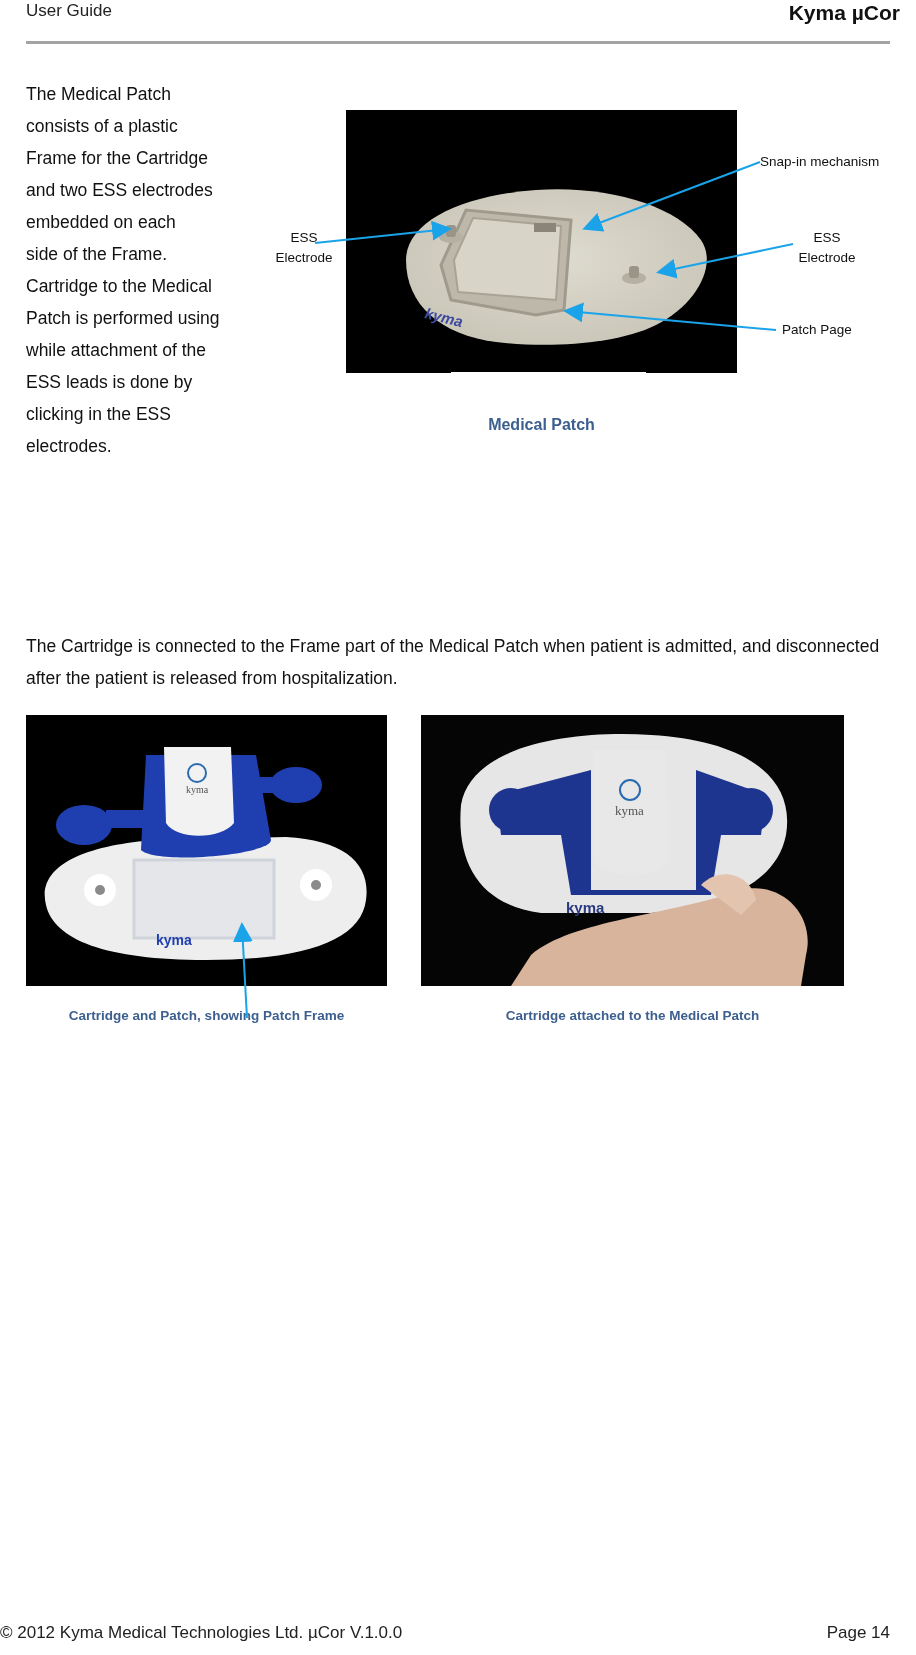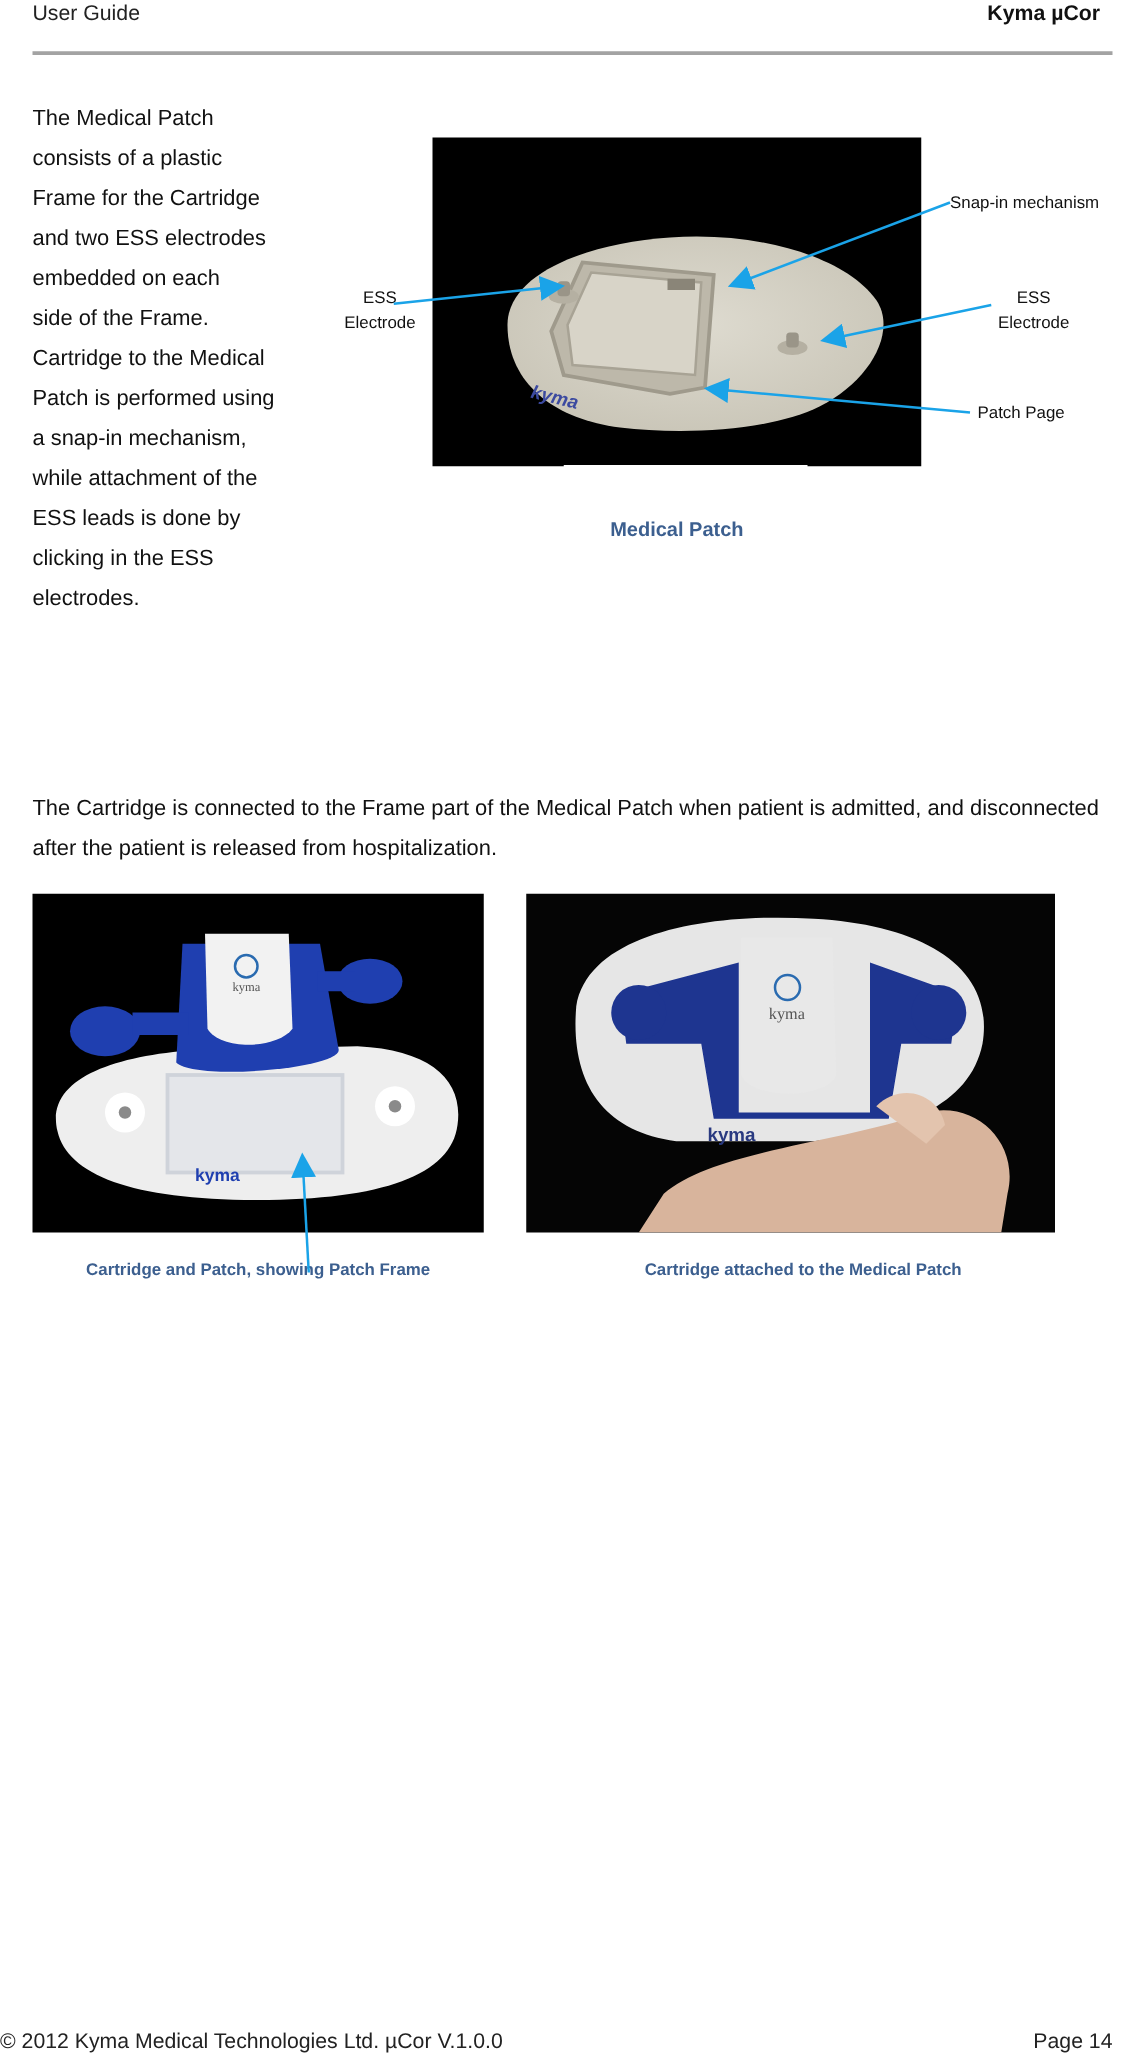--- a/index.html
+++ b/index.html
@@ -2,21 +2,21 @@
 <html><head>
 <meta charset="utf-8">
 <style>
   html, body { margin: 0; padding: 0; background: #ffffff; }
   body {
     width: 916px; height: 1655px; position: relative; overflow: hidden;
     font-family: "Liberation Sans", "DejaVu Sans", sans-serif; color: #1a1a1a;
   }
   .abs { position: absolute; }
   .hdr-left { left: 26px; top: 1px; font-size: 17px; color: #222; }
-  .hdr-right { right: 36px; top: 1px; font-size: 17px; font-weight: bold; color: #111; }
+  .hdr-right { right: 16px; top: 1px; font-size: 21px; font-weight: bold; color: #111; }
   .hdr-rule { left: 26px; top: 41px; width: 864px; height: 3px; background: #a3a3a3; }
 
   .intro {
     left: 26px; top: 78px; width: 250px; font-size: 17.5px; line-height: 32px; color: #111;
   }
   .intro span { display: block; white-space: nowrap; }
 
   .fig1 { left: 346px; top: 110px; width: 391px; height: 263px; background: #000; }
   .fig1-caption-bg { left: 451px; top: 372px; width: 195px; height: 30px; background: #fff; }
   .caption-main { left: 346px; top: 416px; width: 391px; text-align: center; font-size: 16px; font-weight: bold; color: #3c5f8f; }
@@ -25,21 +25,21 @@
   .ess-left { left: 270px; top: 228px; text-align: center; width: 68px; }
   .ess-right { left: 790px; top: 228px; text-align: center; width: 74px; }
   .snap { left: 760px; top: 152px; }
   .frame-lbl { left: 782px; top: 320px; }
 
   .body2 { left: 26px; top: 630px; width: 870px; font-size: 17.5px; line-height: 32px; color: #111; }
 
   .fig2 { left: 26px; top: 715px; width: 361px; height: 271px; background: #000; }
   .fig3 { left: 421px; top: 715px; width: 423px; height: 271px; background: #050505; }
   .cap2 { left: 26px; top: 1008px; width: 361px; text-align: center; font-size: 13.5px; font-weight: bold; color: #3c5f8f; }
-  .cap3 { left: 431px; top: 1008px; width: 423px; text-align: center; font-size: 13.5px; font-weight: bold; color: #3c5f8f; }
+  .cap3 { left: 421px; top: 1008px; width: 423px; text-align: center; font-size: 13.5px; font-weight: bold; color: #3c5f8f; }
 
   .ftr-left { left: 0px; top: 1623px; font-size: 17px; color: #222; }
   .ftr-right { right: 26px; top: 1623px; font-size: 17px; color: #222; margin-left: 22px; }
 
   svg.overlay { position: absolute; left: 0; top: 0; pointer-events: none; }
 </style>
 </head>
 <body>
 
 <div class="abs hdr-left">User Guide</div>
@@ -48,21 +48,20 @@
 
 <div class="abs intro">
   <span>The Medical Patch</span>
   <span>consists of a plastic</span>
   <span>Frame for the Cartridge</span>
   <span>and two ESS electrodes</span>
   <span>embedded on each</span>
   <span>side of the Frame.</span>
   <span>Cartridge to the Medical</span>
   <span>Patch is performed using</span>
-  <span>a snap-in mechanism,</span>
   <span>while attachment of the</span>
   <span>ESS leads is done by</span>
   <span>clicking in the ESS</span>
   <span>electrodes.</span>
 </div>
 
 <div class="abs fig1">
   <svg width="391" height="263" viewBox="0 0 391 263">
     <defs>
       <radialGradient id="patchGrad" cx="50%" cy="45%" r="60%">

